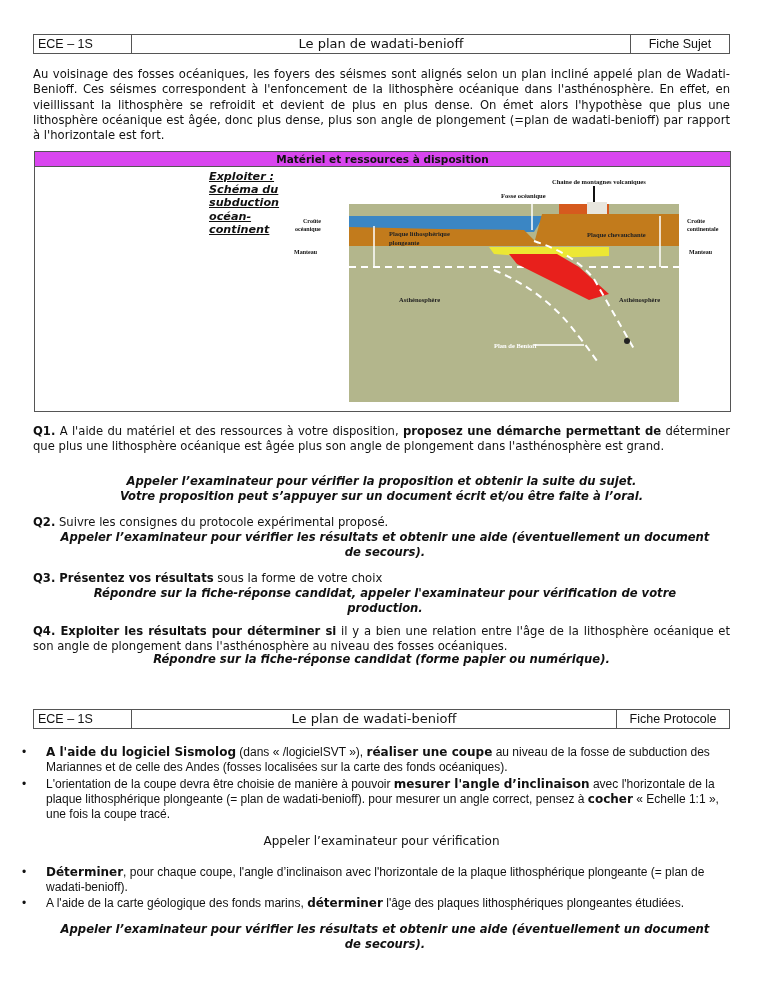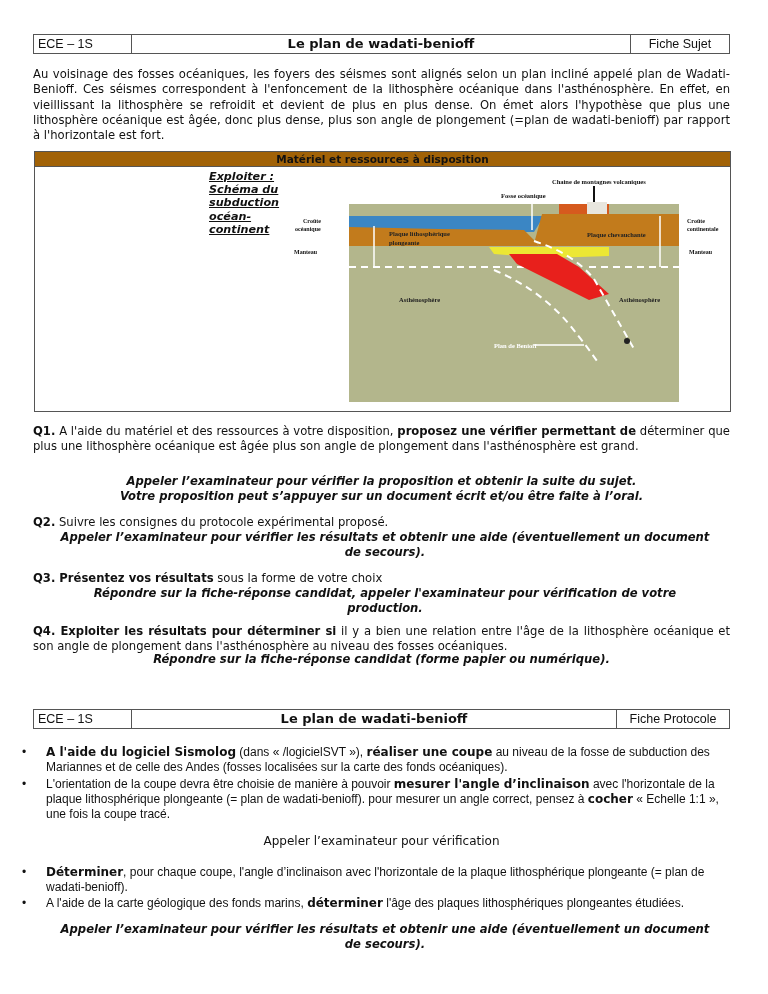--- a/index.html
+++ b/index.html
@@ -1,27 +1,27 @@
 <!DOCTYPE html>
 <html><head>
 <meta charset="utf-8">
 <style>
   html, body { margin:0; padding:0; background:#fff; }
   body { width:768px; height:994px; position:relative; overflow:hidden;
          font-family:"DejaVu Sans", sans-serif; color:#111; }
   .hdr { position:absolute; left:33px; width:697px; height:20px; border:1px solid #555;
          display:flex; font-size:12px; box-sizing:border-box; }
   .hdr .c1 { width:98px; border-right:1px solid #555; padding:2px 4px; box-sizing:border-box; font-family:"Liberation Sans", sans-serif; font-size:12.5px;}
-  .hdr .c2 { flex:1; text-align:center; font-weight:bold; padding-top:1px; border-right:1px solid #555; font-size:13px;}
+  .hdr .c2 { flex:1; text-align:center; font-weight:normal; padding-top:1px; border-right:1px solid #555; font-size:13px;}
   .hdr .c3 { width:98px; text-align:center; padding-top:2px; font-family:"Liberation Sans", sans-serif; font-size:12.5px;}
   .hdr.h2 .c3 { width:112px; }
   .para { position:absolute; left:33px; width:697px; font-size:11.6px; line-height:15.3px; text-align:justify; }
   .center-it { text-align:center; font-weight:bold; font-style:italic; }
   .table { position:absolute; left:34px; top:151px; width:697px; height:261px; border:1px solid #555; box-sizing:border-box; }
-  .table .thead { height:14px; background:#a16207; border-bottom:1px solid #555; text-align:center; font-weight:bold; font-size:10.5px; line-height:14px; }
+  .table .thead { height:14px; background:#d946ef; border-bottom:1px solid #555; text-align:center; font-weight:bold; font-size:10.5px; line-height:14px; }
   .table .col1 { position:absolute; left:0; top:15px; width:170px; bottom:0; border-right:1px solid #333; font-size:11.4px; line-height:13.6px; padding:3px 2px 0 3px; box-sizing:border-box; }
   .table .col2 { position:absolute; left:171px; top:15px; right:0; bottom:0; }
   .ul-bi { font-weight:bold; font-style:italic; text-decoration:underline; }
   .col1 ul { margin:0; padding:0 0 0 50px; list-style:none; }
   .col1 li { position:relative; text-align:justify; }
   .col1 li::before { content:"•"; position:absolute; left:-24px; }
   .res-label { position:absolute; left:3px; top:3px; width:78px; font-size:11.2px; line-height:13.2px; }
   svg text { font-family:"Liberation Serif", serif; font-weight:bold; }
   .bul { position:absolute; left:46px; width:680px; font-family:"Liberation Sans", sans-serif; font-size:12px; line-height:15.2px; }
   .bul::before { content:"•"; position:absolute; left:-24px; }
@@ -88,21 +88,21 @@
       <text x="398" y="57" font-size="6" fill="#111">continentale</text>
       <text x="400" y="80" font-size="6" fill="#111">Manteau</text>
       <text x="110" y="128" font-size="6.5" fill="#222">Asthénosphère</text>
       <text x="330" y="128" font-size="6.5" fill="#222">Asthénosphère</text>
       <text x="205" y="174" font-size="6.5" fill="#fff">Plan de Benioff</text>
     </svg>
   </div>
 </div>
 
 <div class="para" style="top:424px;">
-  <b>Q1.</b><span> A l'aide du matériel et des ressources à votre disposition, </span><b>proposez une vérifier permettant de</b><span> déterminer que plus une lithosphère océanique est âgée plus son angle de plongement dans l'asthénosphère est grand.</span>
+  <b>Q1.</b><span> A l'aide du matériel et des ressources à votre disposition, </span><b>proposez une démarche permettant de</b><span> déterminer que plus une lithosphère océanique est âgée plus son angle de plongement dans l'asthénosphère est grand.</span>
 </div>
 <div class="para center-it" style="top:474px;">Appeler l’examinateur pour vérifier la proposition et obtenir la suite du sujet.</div>
 <div class="para center-it" style="top:489px;">Votre proposition peut s’appuyer sur un document écrit et/ou être faite à l’oral.</div>
 
 <div class="para" style="top:515px;">
   <b>Q2.</b><span> Suivre les consignes du protocole expérimental proposé.</span>
 </div>
 <div class="para center-it" style="top:530px;left:60px;width:650px;">Appeler l’examinateur pour vérifier les résultats et obtenir une aide (éventuellement un document de secours).</div>
 
 <div class="para" style="top:571px;">

